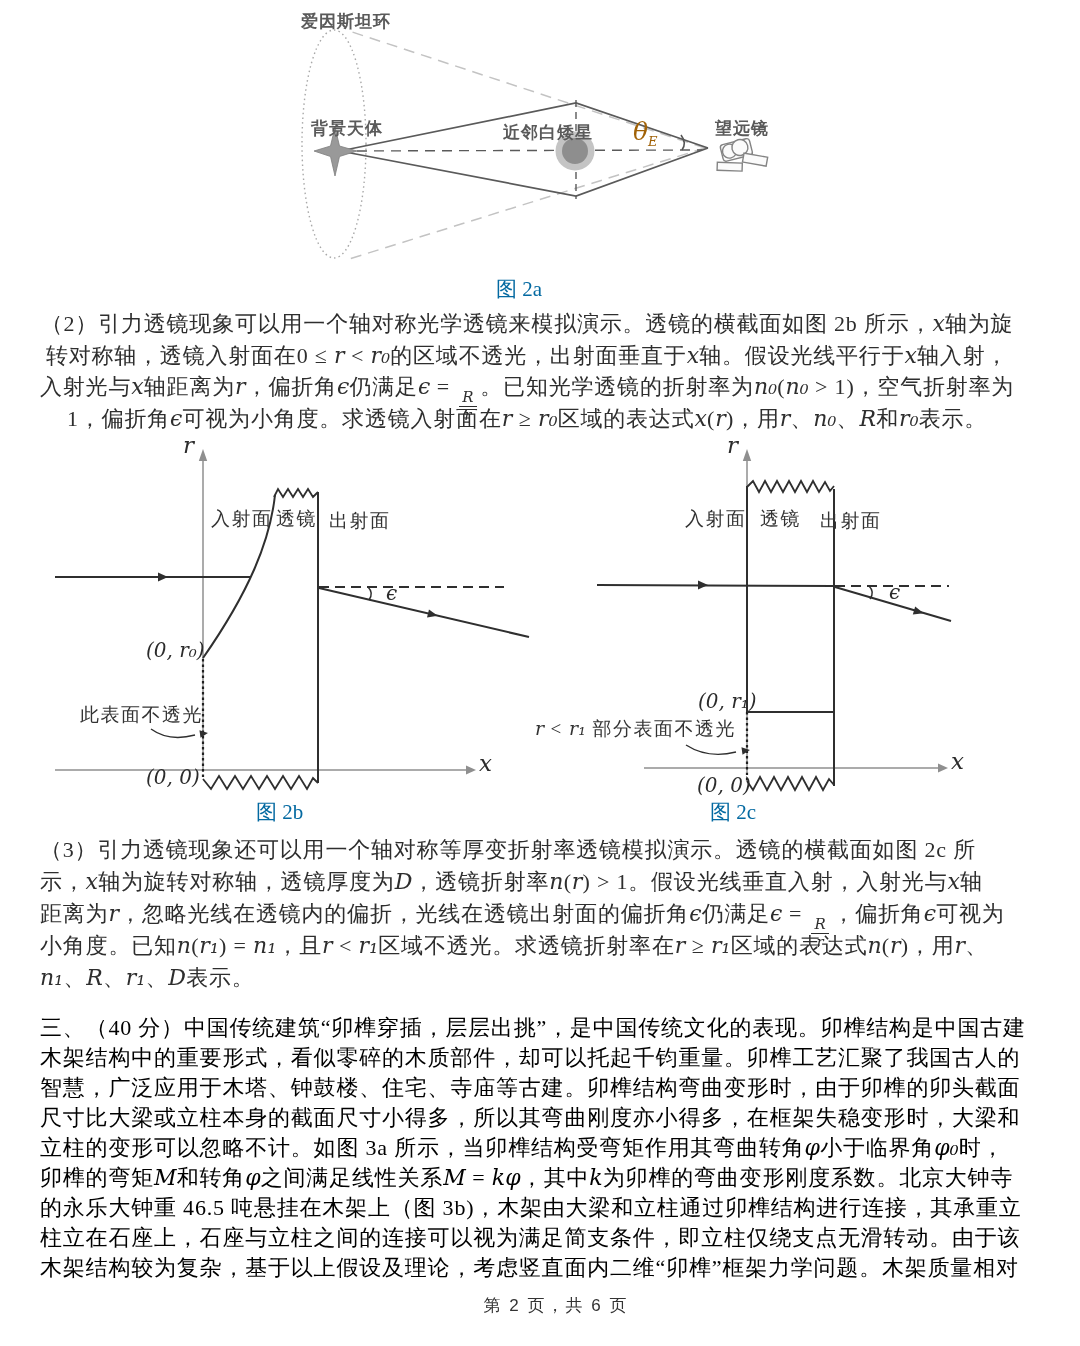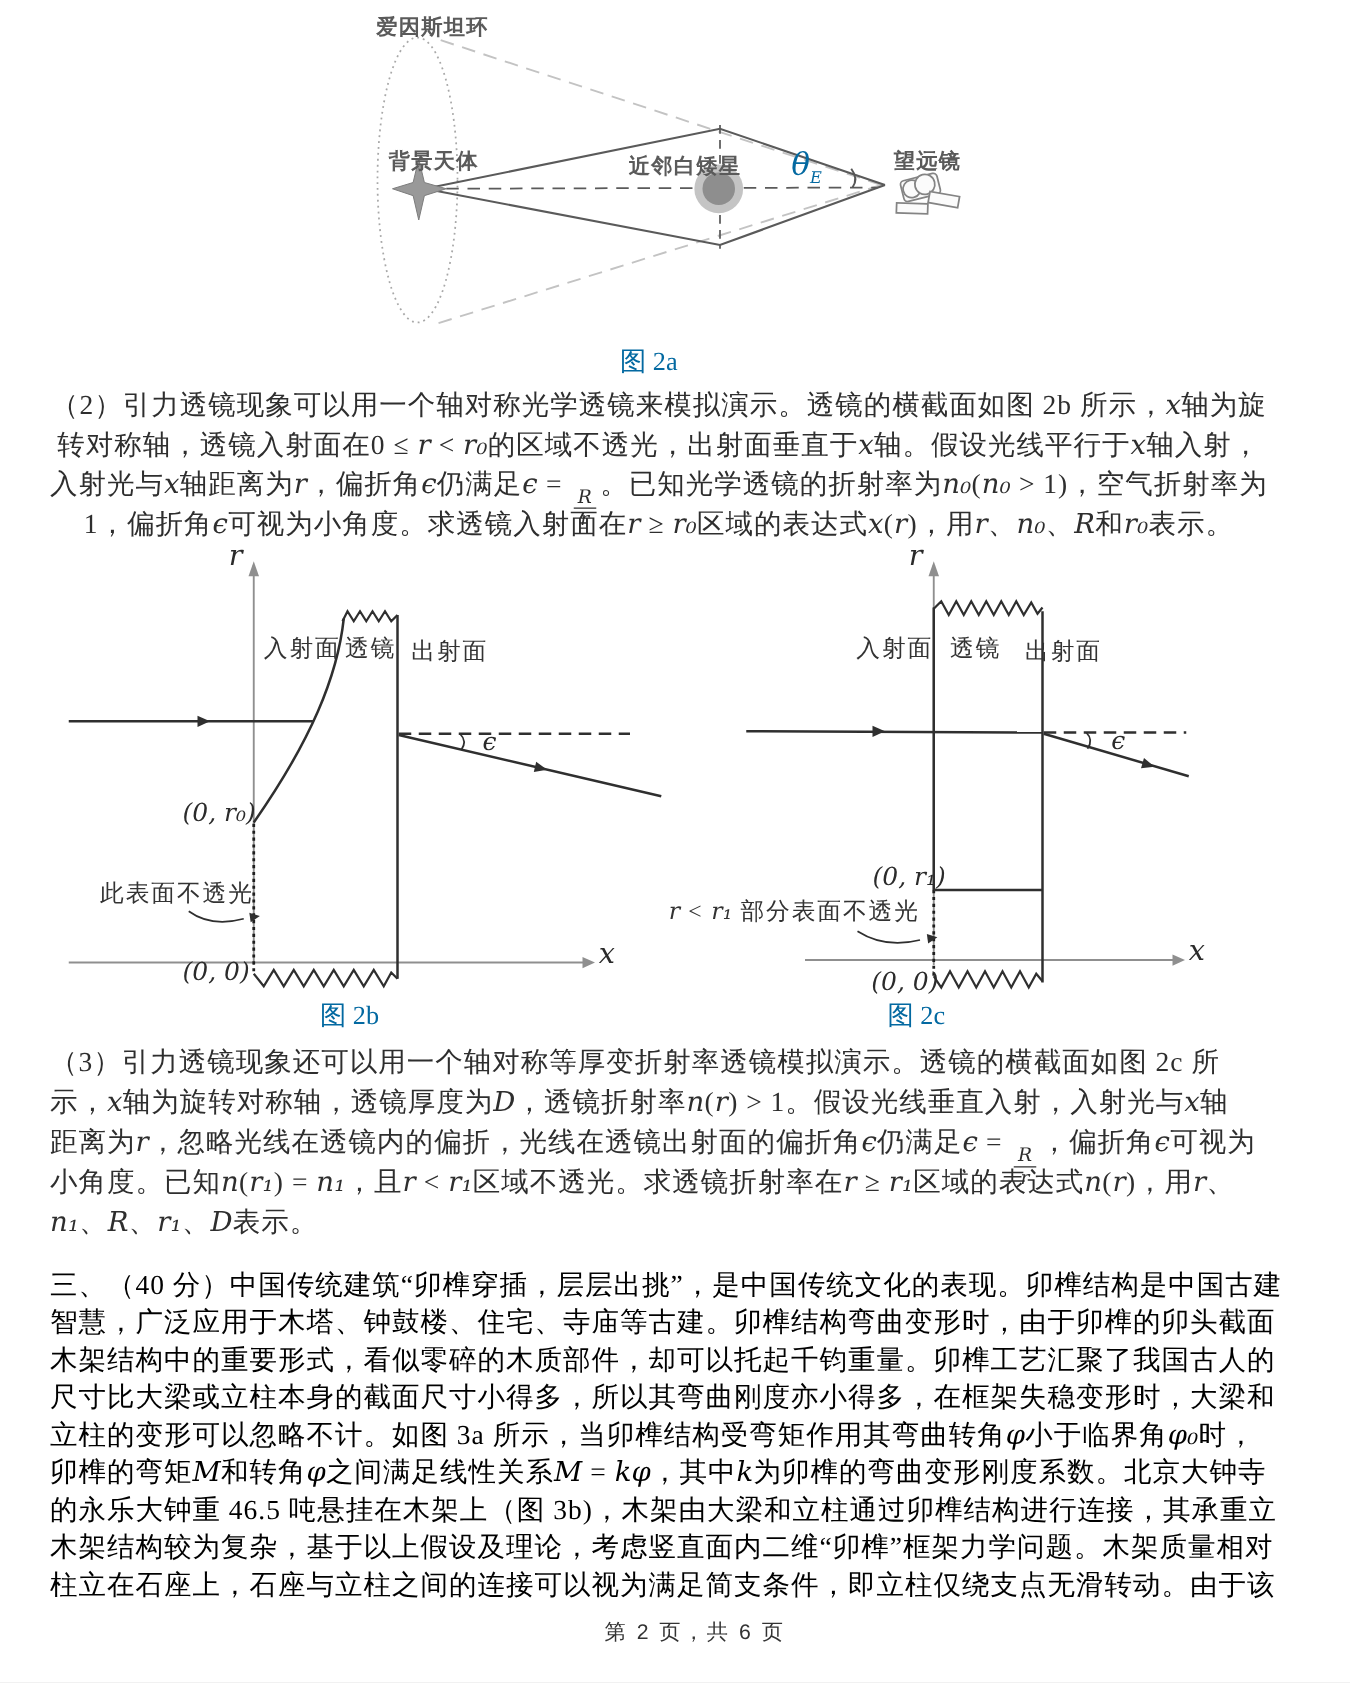--- a/index.html
+++ b/index.html
@@ -19,21 +19,21 @@
   .fden{padding-top:1px;}
   .dlabel{position:absolute;font-family:"Liberation Serif",serif;font-weight:400;
           font-size:19px;color:#333;letter-spacing:1.5px;white-space:nowrap;text-align:right;}
   .dlabel2a{position:absolute;font-family:"Liberation Sans",sans-serif;font-weight:700;
             font-size:17px;color:#5a5a5a;letter-spacing:1px;white-space:nowrap;}
   .mlabel{position:absolute;font-family:"DejaVu Serif",serif;font-style:italic;
           font-size:20px;color:#2b2b2b;white-space:nowrap;letter-spacing:0;}
   .axlabel{font-size:23px;}
   .cap{position:absolute;font-family:"Liberation Serif",serif;font-size:21px;color:#0369a1;
        white-space:nowrap;}
-  .theta{font-size:25px;color:#0369a1;}
+  .theta{font-size:25px;color:#a16207;}
   .theta sub{font-size:13px;}
   .footer{position:absolute;left:0;top:1294px;width:100%;text-align:center;
           font-family:"Liberation Sans",sans-serif;font-size:17px;color:#333;
           letter-spacing:2px;padding-left:16px;}
 </style>
 </head>
 <body>
 
 <div id="page">
 
@@ -160,25 +160,25 @@
       <div class="tline"><span class="mn">示，</span><span class="mi">x</span><span class="mn">轴为旋转对称轴，透镜厚度为</span><span class="mi">D</span><span class="mn">，透镜折射率</span><span class="mi">n</span><span class="mn">(</span><span class="mi">r</span><span class="mn">) &gt; 1。假设光线垂直入射，入射光与</span><span class="mi">x</span><span class="mn">轴</span></div>
       <div class="tline"><span class="mn">距离为</span><span class="mi">r</span><span class="mn">，忽略光线在透镜内的偏折，光线在透镜出射面的偏折角</span><span class="mi">ϵ</span><span class="mn">仍满足</span><span class="mi">ϵ</span><span class="mn"> = </span><span class="frac">
           <span class="fnum">R</span>
           <span class="fden">r</span>
         </span><span class="mn">，偏折角</span><span class="mi">ϵ</span><span class="mn">可视为</span></div>
       <div class="tline"><span class="mn">小角度。已知</span><span class="mi">n</span><span class="mn">(</span><span class="mi">r₁</span><span class="mn">) = </span><span class="mi">n₁</span><span class="mn">，且</span><span class="mi">r</span><span class="mn"> &lt; </span><span class="mi">r₁</span><span class="mn">区域不透光。求透镜折射率在</span><span class="mi">r</span><span class="mn"> ≥ </span><span class="mi">r₁</span><span class="mn">区域的表达式</span><span class="mi">n</span><span class="mn">(</span><span class="mi">r</span><span class="mn">)，用</span><span class="mi">r</span><span class="mn">、</span></div>
       <div class="tline"><span class="mi">n₁</span><span class="mn">、</span><span class="mi">R</span><span class="mn">、</span><span class="mi">r₁</span><span class="mn">、</span><span class="mi">D</span><span class="mn">表示。</span></div>
     </div>
   <div class="para s3" style="top:1013px">
       <div class="tline"><span class="mn">三、（40 分）中国传统建筑“卯榫穿插，层层出挑”，是中国传统文化的表现。卯榫结构是中国古建</span></div>
+      <div class="tline"><span class="mn">木架结构中的重要形式，看似零碎的木质部件，却可以托起千钧重量。卯榫工艺汇聚了我国古人的</span></div>
       <div class="tline"><span class="mn">智慧，广泛应用于木塔、钟鼓楼、住宅、寺庙等古建。卯榫结构弯曲变形时，由于卯榫的卯头截面</span></div>
-      <div class="tline"><span class="mn">木架结构中的重要形式，看似零碎的木质部件，却可以托起千钧重量。卯榫工艺汇聚了我国古人的</span></div>
       <div class="tline"><span class="mn">尺寸比大梁或立柱本身的截面尺寸小得多，所以其弯曲刚度亦小得多，在框架失稳变形时，大梁和</span></div>
       <div class="tline"><span class="mn">立柱的变形可以忽略不计。如图 3a 所示，当卯榫结构受弯矩作用其弯曲转角</span><span class="mi">φ</span><span class="mn">小于临界角</span><span class="mi">φ₀</span><span class="mn">时，</span></div>
       <div class="tline"><span class="mn">卯榫的弯矩</span><span class="mi">M</span><span class="mn">和转角</span><span class="mi">φ</span><span class="mn">之间满足线性关系</span><span class="mi">M</span><span class="mn"> = </span><span class="mi">kφ</span><span class="mn">，其中</span><span class="mi">k</span><span class="mn">为卯榫的弯曲变形刚度系数。北京大钟寺</span></div>
       <div class="tline"><span class="mn">的永乐大钟重 46.5 吨悬挂在木架上（图 3b)，木架由大梁和立柱通过卯榫结构进行连接，其承重立</span></div>
+      <div class="tline"><span class="mn">柱立在石座上，石座与立柱之间的连接可以视为满足简支条件，即立柱仅绕支点无滑转动。由于该</span></div>
       <div class="tline"><span class="mn">木架结构较为复杂，基于以上假设及理论，考虑竖直面内二维“卯榫”框架力学问题。木架质量相对</span></div>
-      <div class="tline"><span class="mn">柱立在石座上，石座与立柱之间的连接可以视为满足简支条件，即立柱仅绕支点无滑转动。由于该</span></div>
     </div>
 
   <div class="footer">第 2 页，共 6 页</div>
 
 </div>
 
 </body></html>

